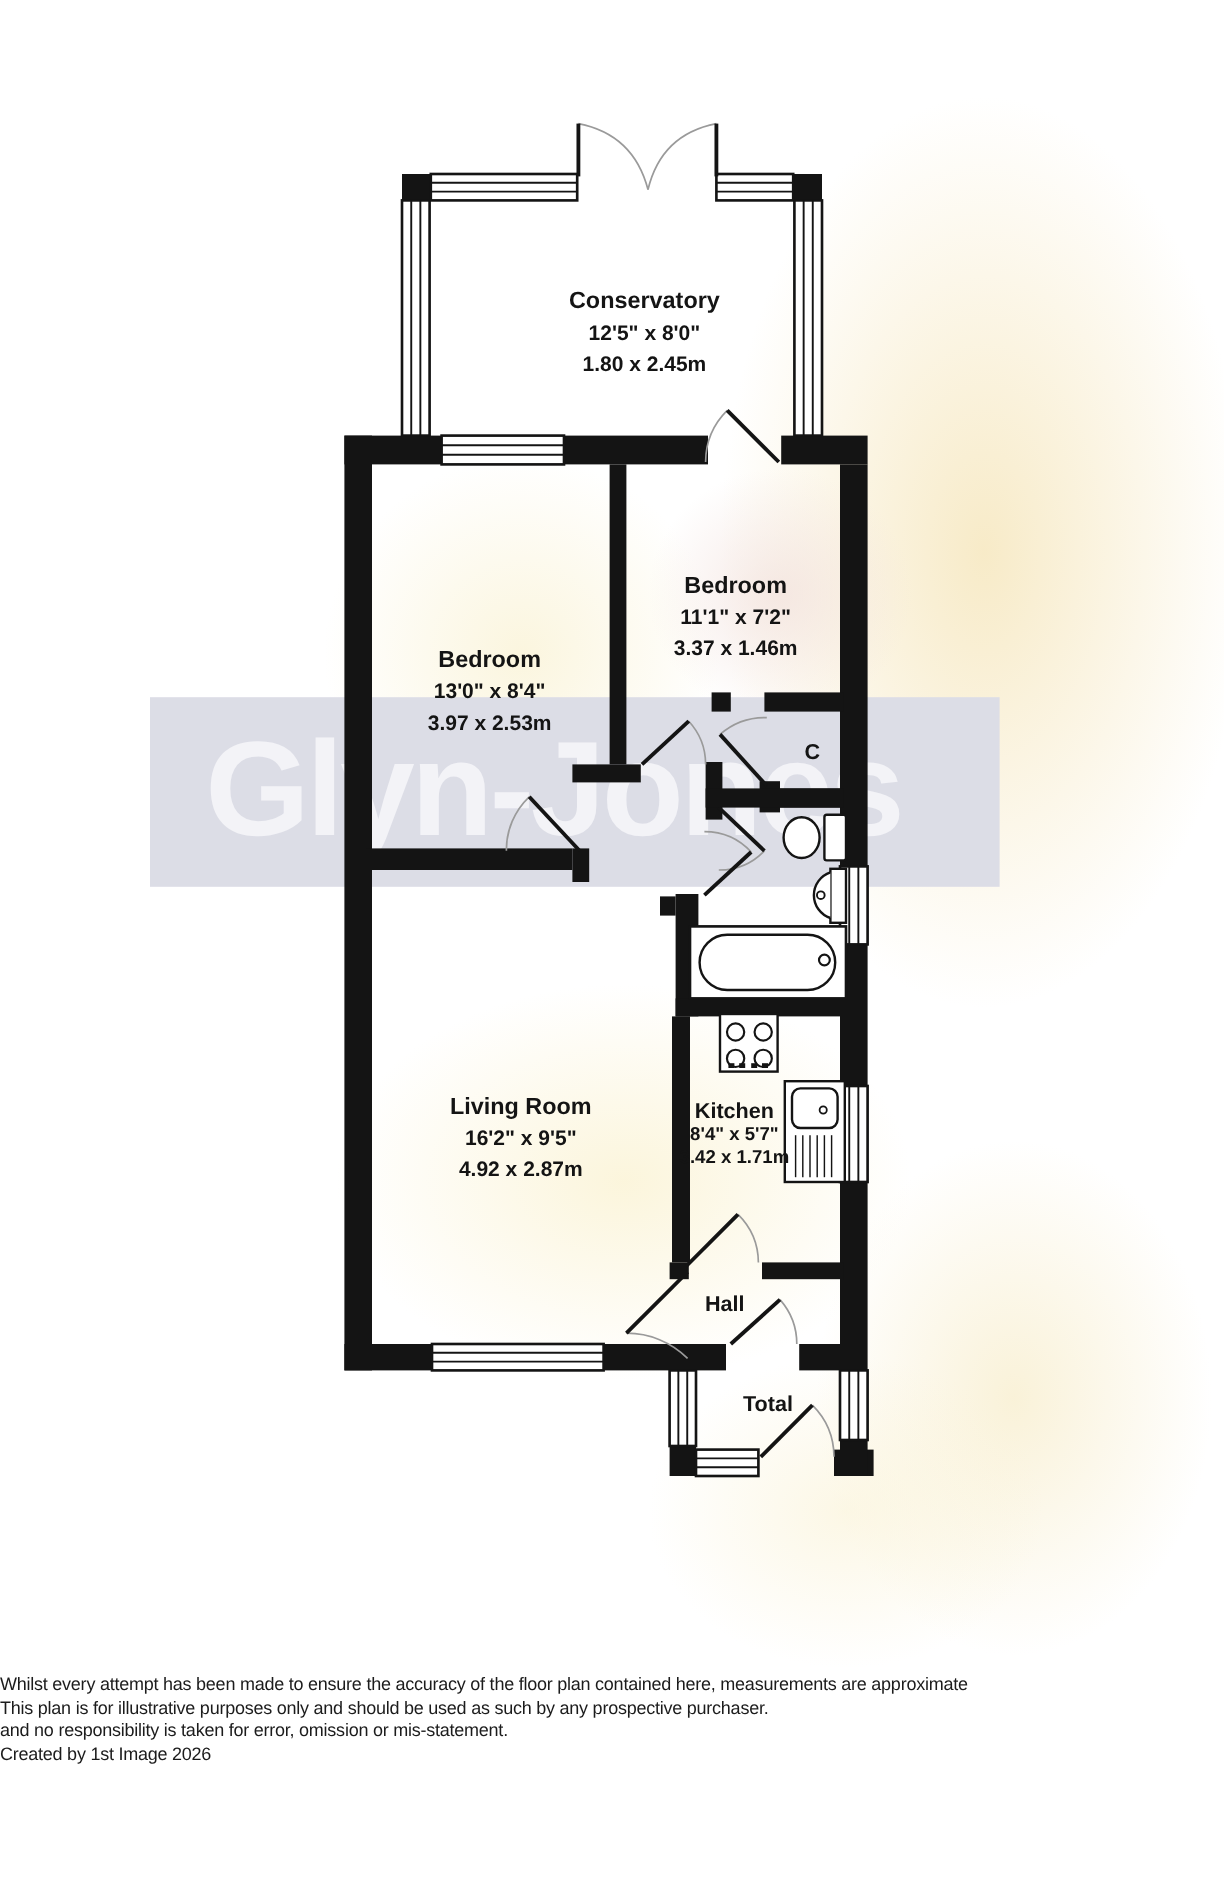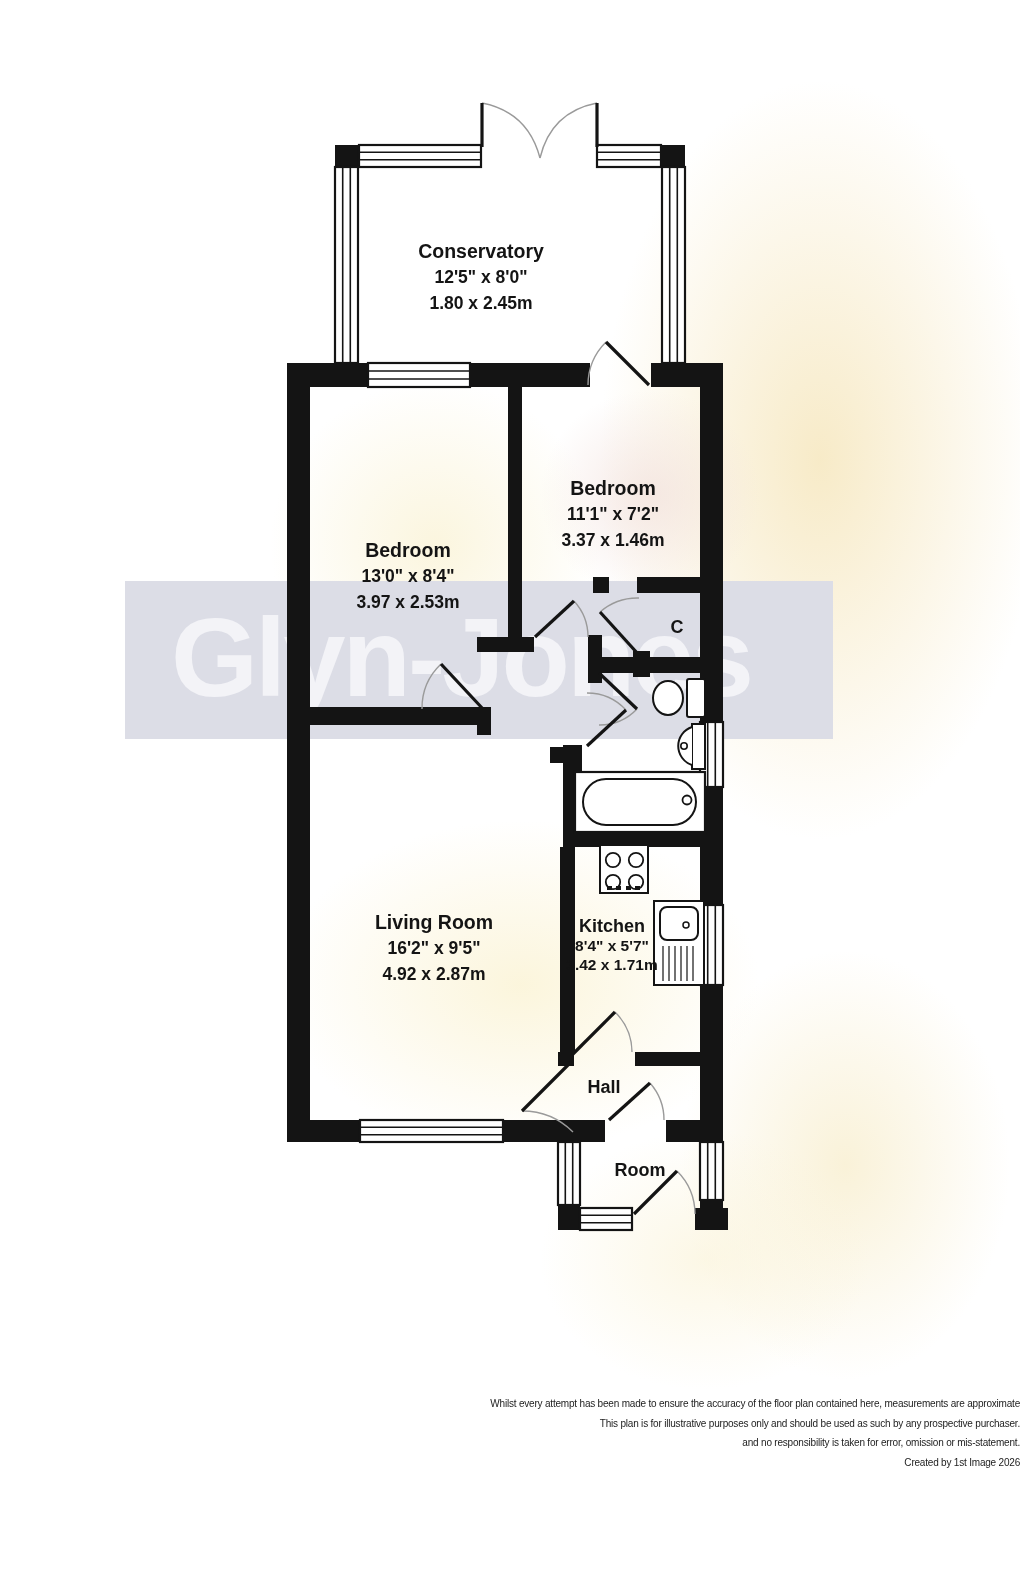--- a/index.html
+++ b/index.html
@@ -21,22 +21,22 @@
   .rname{font-size:19.5px;font-weight:bold;line-height:26px;}
   .rdim{font-size:17.5px;font-weight:bold;line-height:26px;}
   .room-label.small .rname{font-size:18px;line-height:20px;}
   .room-label.small .rdim{font-size:15.5px;line-height:19px;}
   .tag{position:absolute;transform:translate(-50%,-50%);font-size:18px;font-weight:bold;white-space:nowrap;}
   .total-area{
     position:absolute;top:1352px;left:0;width:100%;text-align:center;
     font-size:22px;color:#111;
   }
   .disclaimer{
-    position:absolute;top:1394px;left:0;width:100%;text-align:right;
-    font-size:10px;line-height:19.5px;color:#1c1c1c;letter-spacing:-0.2px;
+    position:absolute;top:1394px;left:0;width:100%;text-align:left;
+    font-size:15px;line-height:19.5px;color:#1c1c1c;letter-spacing:-0.2px;
   }
 </style>
 </head>
 <body>
 
 <div class="canvas">
 
   <div class="wm-blob" style="left:600px;top:80px;width:440px;height:760px;background:radial-gradient(closest-side,rgba(246,231,190,0.85),rgba(246,231,190,0));"></div>
   <div class="wm-blob" style="left:270px;top:380px;width:330px;height:330px;background:radial-gradient(closest-side,rgba(250,243,214,0.8),rgba(250,243,214,0));"></div>
   <div class="wm-blob" style="left:540px;top:390px;width:220px;height:210px;background:radial-gradient(closest-side,rgba(242,225,220,0.75),rgba(242,225,220,0));"></div>
@@ -219,21 +219,21 @@
         <line x1="663" y1="946" x2="663" y2="981"></line>
           <line x1="669" y1="946" x2="669" y2="981"></line>
         <line x1="675" y1="946" x2="675" y2="981"></line>
           <line x1="681" y1="946" x2="681" y2="981"></line>
         <line x1="687" y1="946" x2="687" y2="981"></line>
           <line x1="693" y1="946" x2="693" y2="981"></line>
       </g>
     </g>
   </svg>
 
-  <div class="room-label" style="left:481px;top:238px;">
+  <div class="room-label" style="left:537px;top:238px;">
     <div class="rname">Conservatory</div>
     <div class="rdim">12'5" x 8'0"</div>
     <div class="rdim">1.80 x 2.45m</div>
   </div>
 
   <div class="room-label" style="left:613px;top:475px;">
     <div class="rname">Bedroom</div>
     <div class="rdim">11'1" x 7'2"</div>
     <div class="rdim">3.37 x 1.46m</div>
   </div>
@@ -250,21 +250,21 @@
     <div class="rdim">4.92 x 2.87m</div>
   </div>
 
   <div class="room-label small" style="left:612px;top:916px;">
     <div class="rname">Kitchen</div>
     <div class="rdim">8'4" x 5'7"</div>
     <div class="rdim">3.42 x 1.71m</div>
   </div>
 
   <div class="tag" style="left:604px;top:1087px;">Hall</div>
-  <div class="tag" style="left:640px;top:1170px;">Room</div>
+  <div class="tag" style="left:640px;top:1170px;">Total</div>
   <div class="tag" style="left:677px;top:627px;">C</div>
 
   <div class="disclaimer">
     <div>Whilst every attempt has been made to ensure the accuracy of the floor plan contained here, measurements are approximate</div>
     <div>This plan is for illustrative purposes only and should be used as such by any prospective purchaser.</div>
     <div>and no responsibility is taken for error, omission or mis-statement.</div>
     <div>Created by 1st Image 2026</div>
   </div>
 
 </div>

